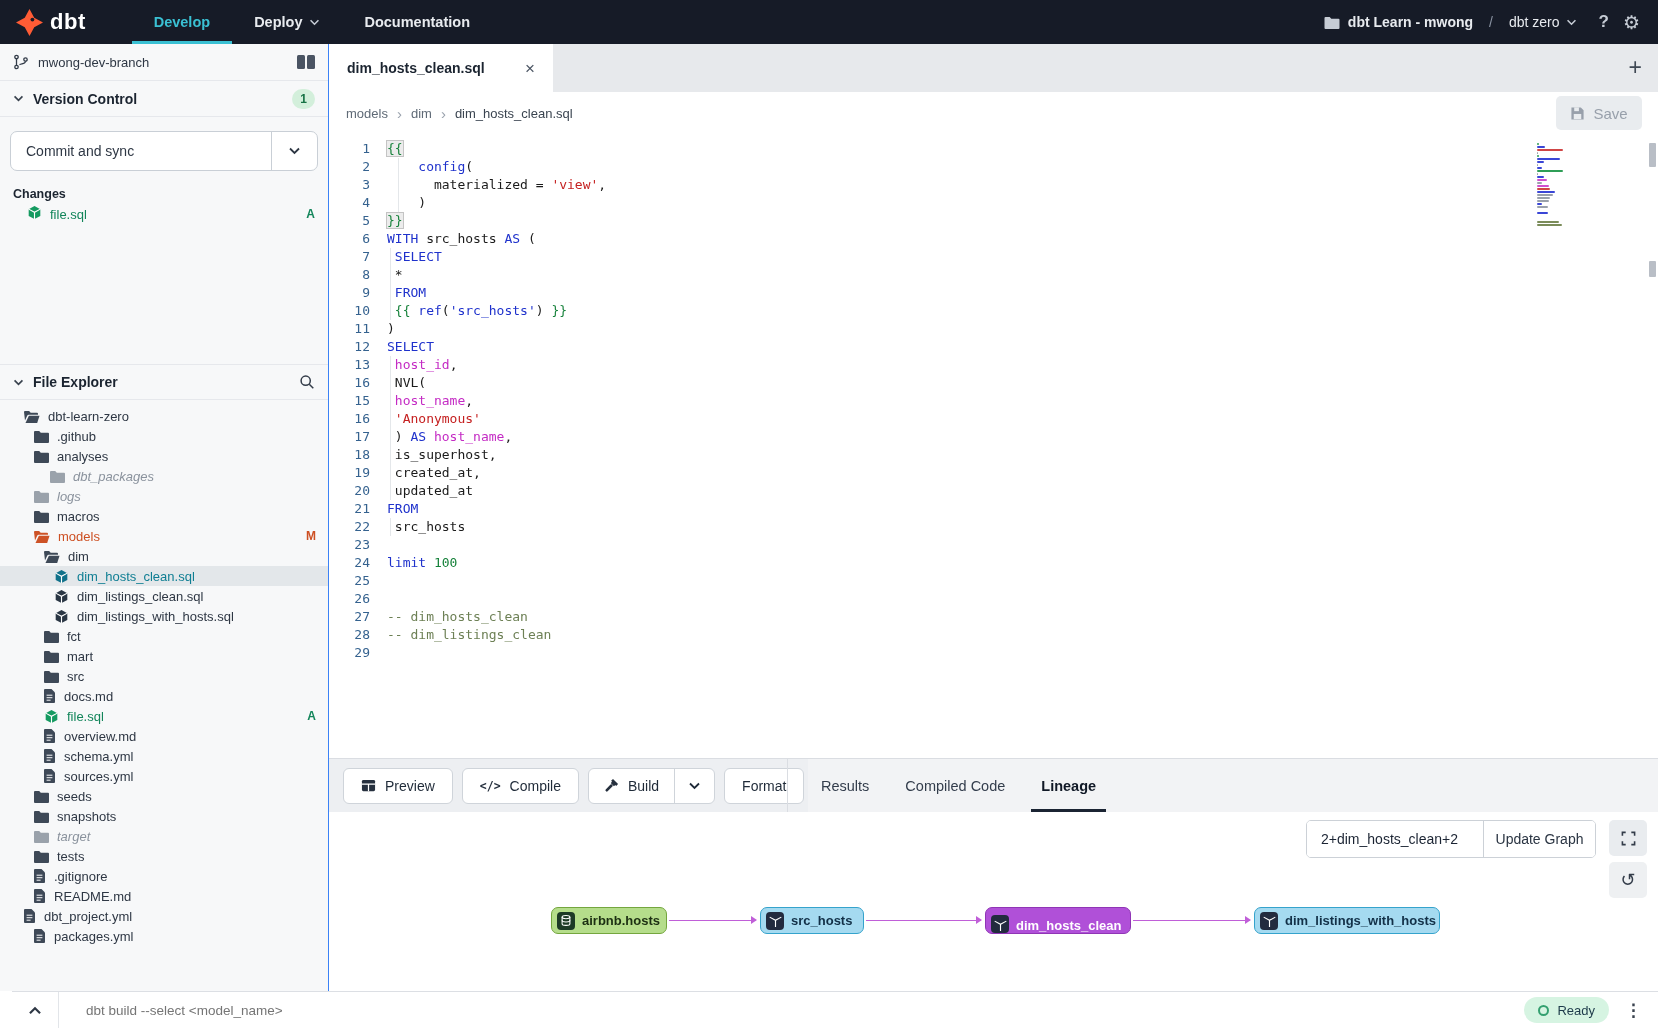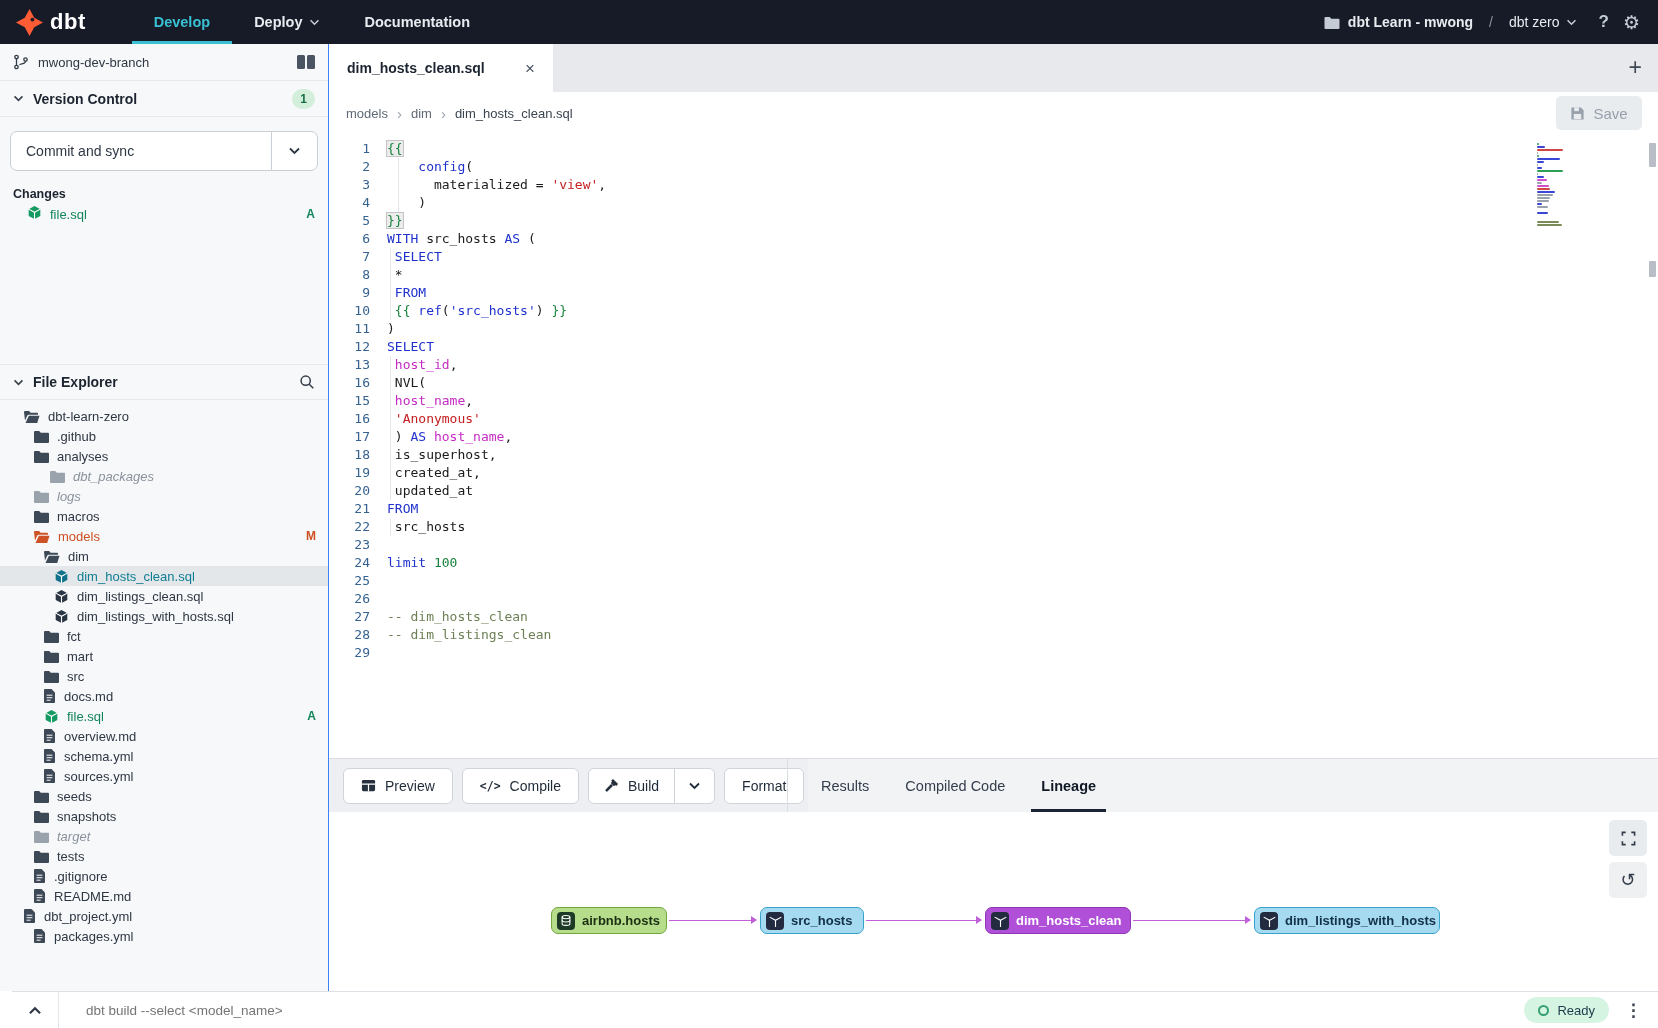--- a/index.html
+++ b/index.html
@@ -696,20 +696,24 @@
     </div>
     <div class="tb-sep"></div>
     <div class="panel-tabs">
       <div class="ptab">Results</div>
       <div class="ptab">Compiled Code</div>
       <div class="ptab active">Lineage</div>
     </div>
   </div>
 
   <div class="lineage">
+    <div class="filter-group">
+      <input class="filter-input" value="2+dim_hosts_clean+2" style="">
+      <div class="update-btn">Update Graph</div>
+    </div>
     <div class="sq-btn fs">
       <svg width="15" height="15" viewBox="0 0 16 16" fill="none" stroke="currentColor" stroke-width="1.7">
         <path d="M1.5 5V1.5H5M11 1.5h3.5V5M14.5 11v3.5H11M5 14.5H1.5V11"></path>
       </svg>
     </div>
     <div class="sq-btn reset">
       <span>↺</span>
     </div>
     <div id="graph">
         <div class="lnode" style="left: 222px; width: 116px; background: rgb(181, 221, 139); border-color: rgb(116, 166, 62); color: rgb(28, 47, 18);">
@@ -726,21 +730,21 @@
         <div class="lnode" style="left: 431px; width: 104px; background: rgb(165, 218, 240); border-color: rgb(53, 163, 204); color: rgb(18, 48, 71);">
           <span class="nicon" style="background:#222b3f">
             <svg width="15" height="15" viewBox="0 0 16 16">
               <path d="M8 1 14.2 4.4 14.2 11.6 8 15 1.8 11.6 1.8 4.4Z" fill="transparent"></path>
               <path d="M1.8 4.4 8 7.8 14.2 4.4M8 7.8V15" stroke="#fff" stroke-width="1.2" fill="none"></path>
             </svg>
           </span>
           <span>src_hosts</span>
         </div>
         <div class="ledge" style="left: 537px; width: 115px; border-top-color: rgb(192, 95, 216);"></div>
-        <div class="lnode" style="left: 656px; width: 146px; background: rgb(176, 80, 216); border-color: rgb(143, 53, 181); color: rgb(255, 255, 255);">
+        <div class="lnode" style="left: 656px; width: 146px; background: rgb(176, 80, 216); border-color: rgb(143, 53, 181); color: rgb(255, 255, 255); align-items: flex-end;">
           <span class="nicon" style="background:#222b3f">
             <svg width="15" height="15" viewBox="0 0 16 16">
               <path d="M8 1 14.2 4.4 14.2 11.6 8 15 1.8 11.6 1.8 4.4Z" fill="transparent"></path>
               <path d="M1.8 4.4 8 7.8 14.2 4.4M8 7.8V15" stroke="#fff" stroke-width="1.2" fill="none"></path>
             </svg>
           </span>
           <span>dim_hosts_clean</span>
         </div>
         <div class="ledge" style="left: 804px; width: 117px; border-top-color: rgb(192, 95, 216);"></div>
         <div class="lnode" style="left: 925px; width: 186px; background: rgb(165, 218, 240); border-color: rgb(53, 163, 204); color: rgb(18, 48, 71);">

